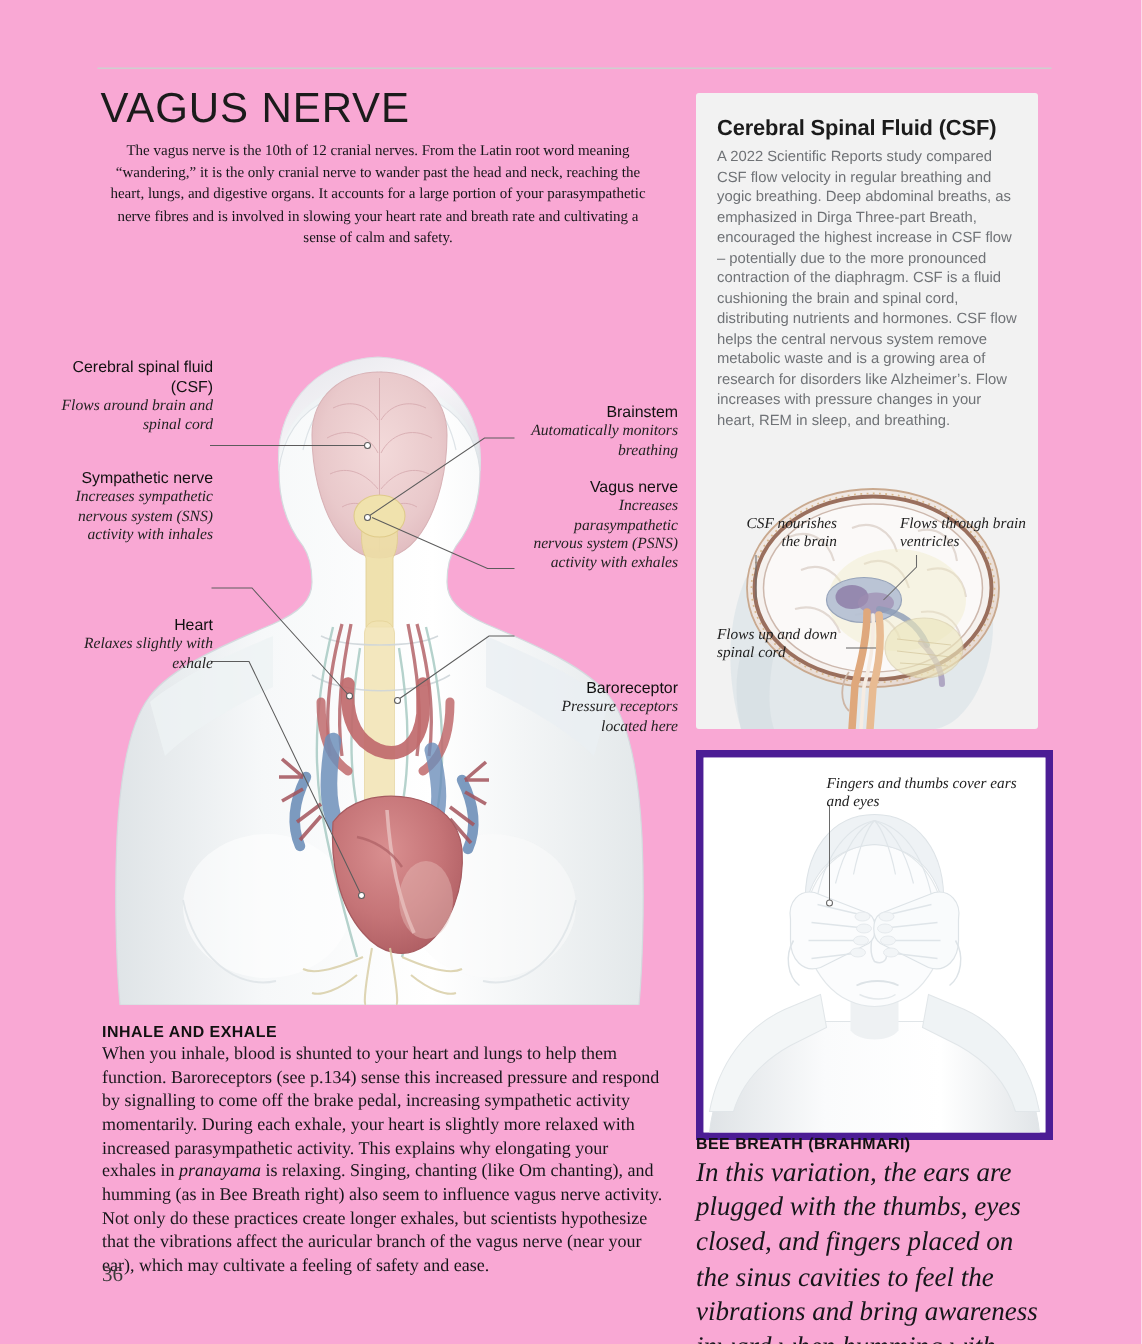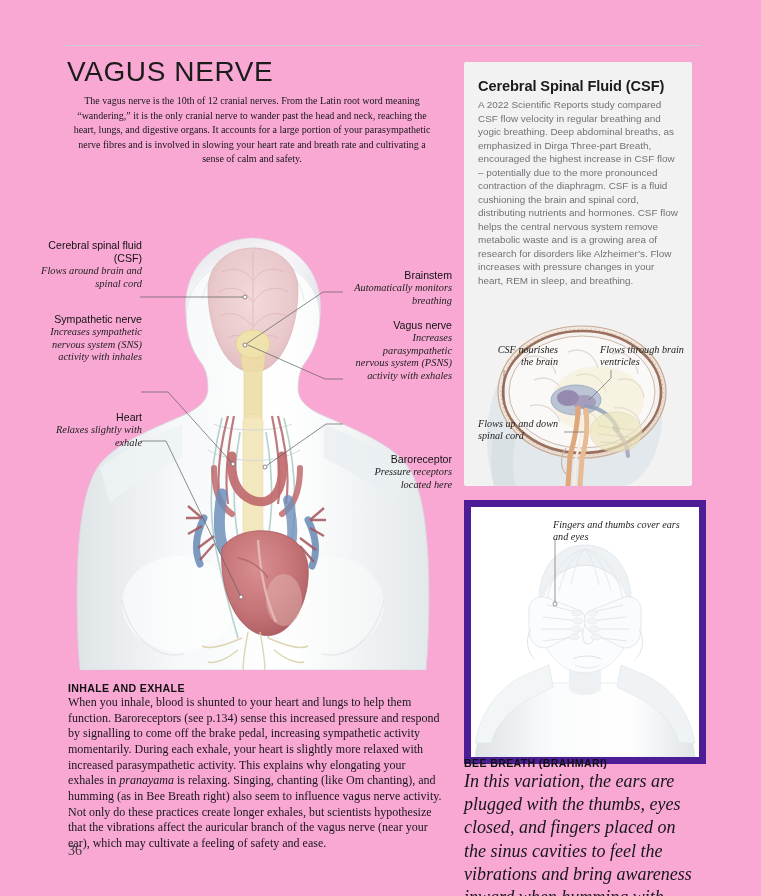--- a/index.html
+++ b/index.html
@@ -183,21 +183,21 @@
   }
 
   
   .bee-photo {
     position: absolute;
     left: 464px;
     top: 500px;
     width: 228px;
     height: 250px;
     background: #ffffff;
-    border: 7px solid #4c1d95;
+    border: 5px solid #4c1d95;
     overflow: hidden;
   }
   .bee-photo svg { display: block; width: 100%; height: 100%; }
   .bee-label {
     position: absolute;
     left: 82px;
     top: 12px;
     width: 140px;
     font-family: "Liberation Serif", serif;
     font-style: italic;

